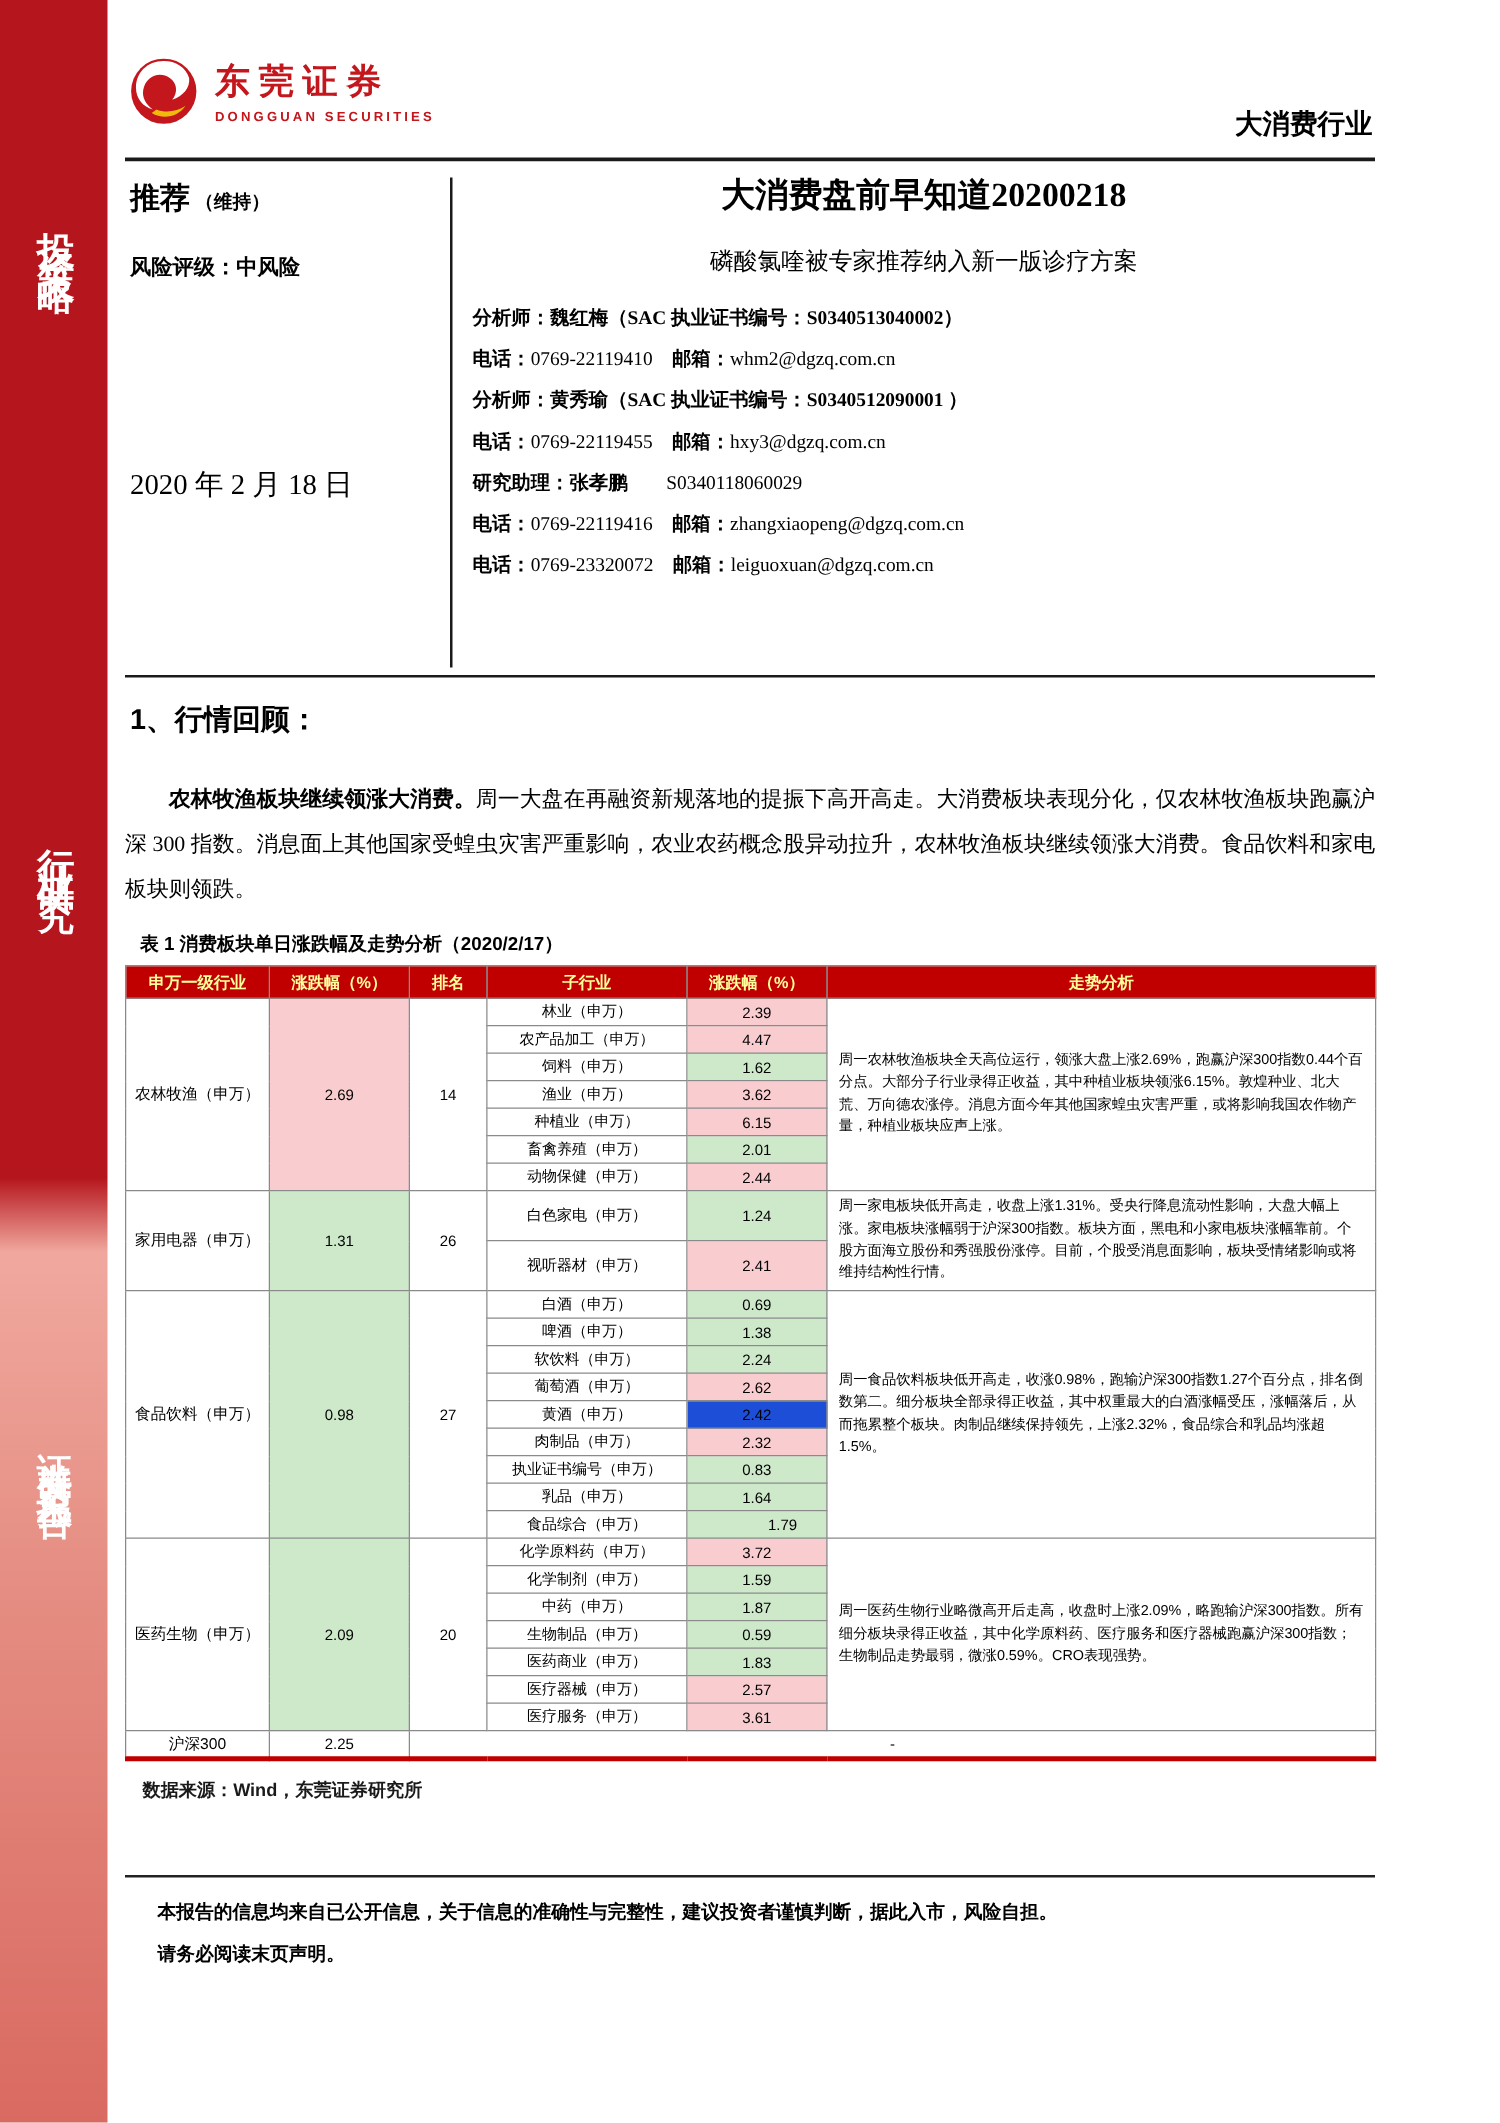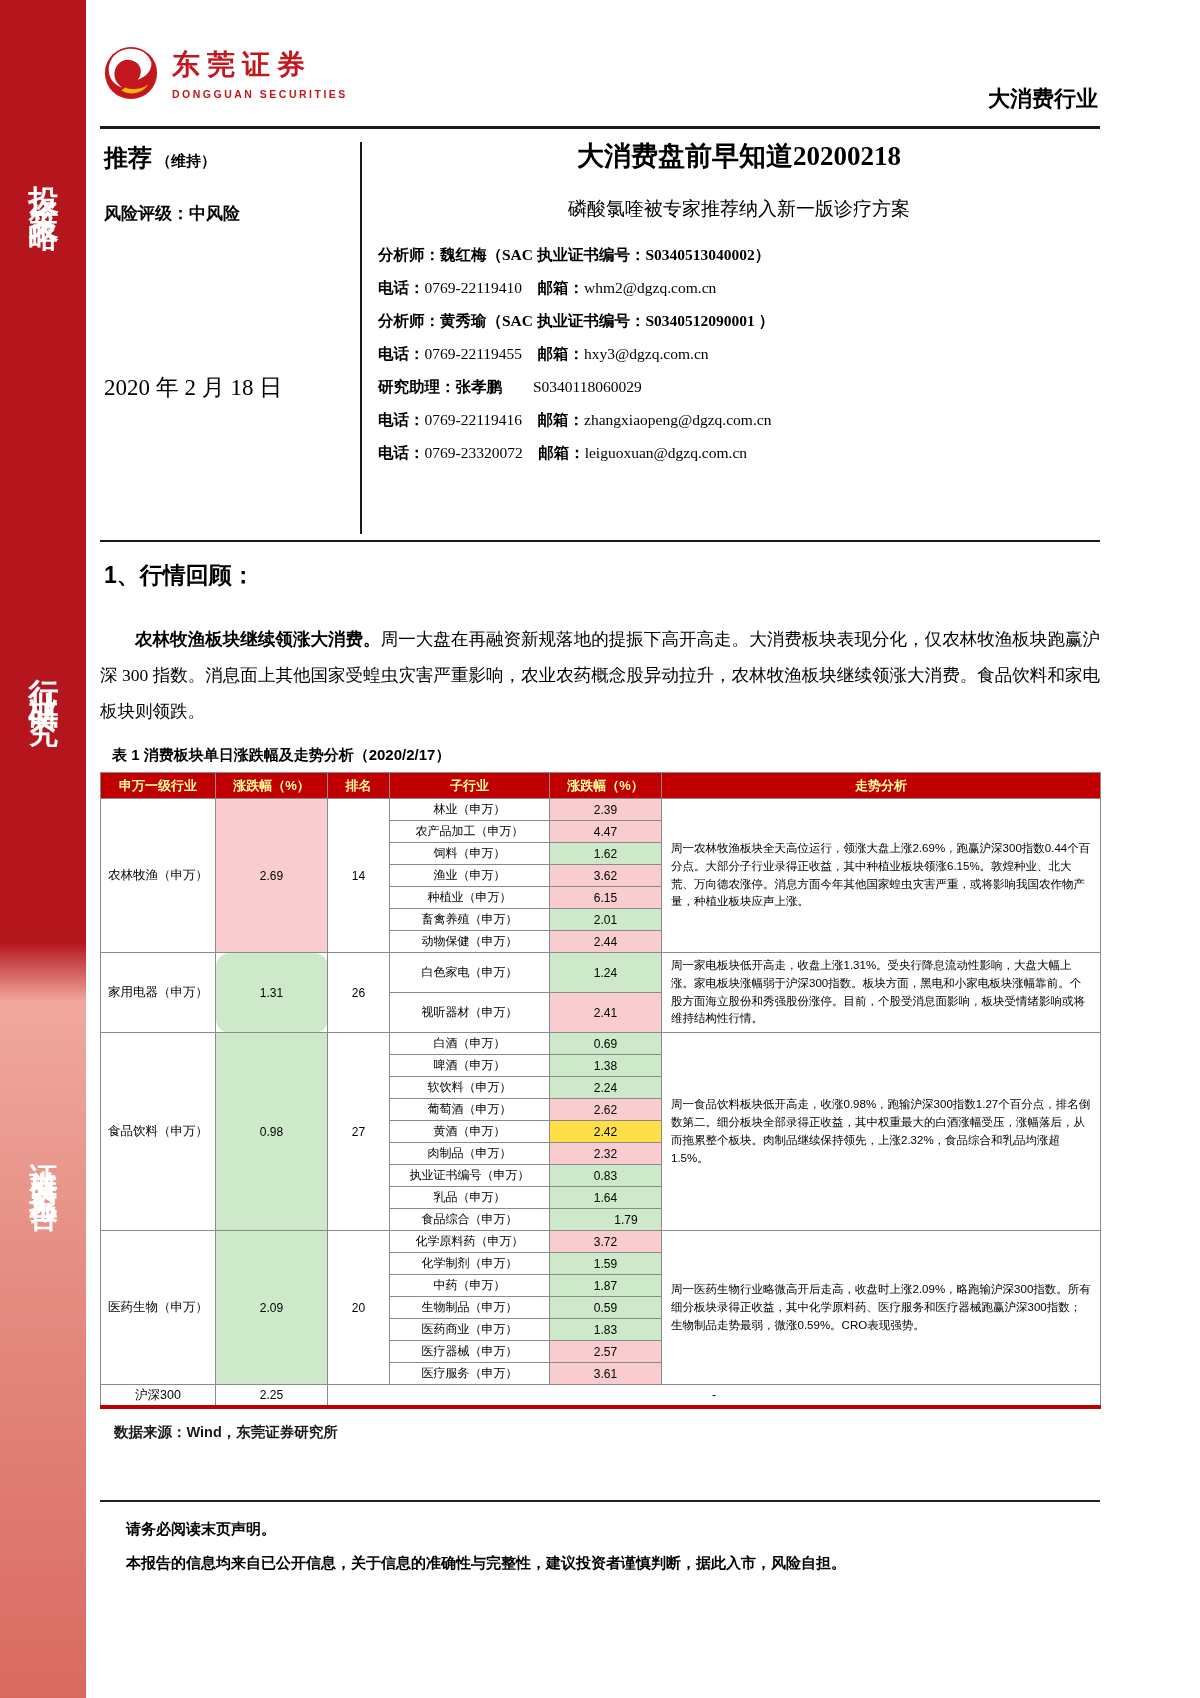--- a/index.html
+++ b/index.html
@@ -218,21 +218,21 @@
           <tr>
             <td class="c-sub">畜禽养殖（申万）</td>
             <td class="c-val" style="background: rgb(205, 233, 202);">2.01</td>
           </tr>
           <tr>
             <td class="c-sub">动物保健（申万）</td>
             <td class="c-val" style="background: rgb(249, 205, 208);">2.44</td>
           </tr>
           <tr>
             <td class="c-ind" rowspan="2">家用电器（申万）</td>
-            <td class="c-val" rowspan="2" style="background: rgb(205, 233, 202); border-radius: 14px;">1.31</td>
+            <td class="c-val" rowspan="2" style="background: rgb(205, 233, 202);">1.31</td>
             <td class="c-rank" rowspan="2">26</td>
             <td class="c-sub">白色家电（申万）</td>
             <td class="c-val" style="background: rgb(205, 233, 202);">1.24</td>
             <td class="c-analysis" rowspan="2">周一家电板块低开高走，收盘上涨1.31%。受央行降息流动性影响，大盘大幅上涨。家电板块涨幅弱于沪深300指数。板块方面，黑电和小家电板块涨幅靠前。个股方面海立股份和秀强股份涨停。目前，个股受消息面影响，板块受情绪影响或将维持结构性行情。</td>
           </tr>
           <tr>
             <td class="c-sub">视听器材（申万）</td>
             <td class="c-val" style="background: rgb(249, 205, 208);">2.41</td>
           </tr>
           <tr>
@@ -250,21 +250,21 @@
           <tr>
             <td class="c-sub">软饮料（申万）</td>
             <td class="c-val" style="background: rgb(205, 233, 202);">2.24</td>
           </tr>
           <tr>
             <td class="c-sub">葡萄酒（申万）</td>
             <td class="c-val" style="background: rgb(249, 205, 208);">2.62</td>
           </tr>
           <tr>
             <td class="c-sub">黄酒（申万）</td>
-            <td class="c-val" style="background: #fde047;">2.42</td>
+            <td class="c-val" style="background: #1d4ed8;">2.42</td>
           </tr>
           <tr>
             <td class="c-sub">肉制品（申万）</td>
             <td class="c-val" style="background: rgb(249, 205, 208);">2.32</td>
           </tr>
           <tr>
             <td class="c-sub">执业证书编号（申万）</td>
             <td class="c-val" style="background: rgb(205, 233, 202);">0.83</td>
           </tr>
           <tr>
@@ -312,15 +312,15 @@
             <td class="c-val">2.25</td>
             <td class="c-note" colspan="4">-</td>
           </tr>
         </tbody>
     </table>
     <div class="source-line">数据来源：Wind，东莞证券研究所</div>
   </div>
 </div>
 
 <div class="page-footer">
+  <div class="footer-line">本报告的信息均来自已公开信息，关于信息的准确性与完整性，建议投资者谨慎判断，据此入市，风险自担。</div>
   <div class="footer-line">请务必阅读末页声明。</div>
-  <div class="footer-line">本报告的信息均来自已公开信息，关于信息的准确性与完整性，建议投资者谨慎判断，据此入市，风险自担。</div>
 </div>
 
 </body></html>

